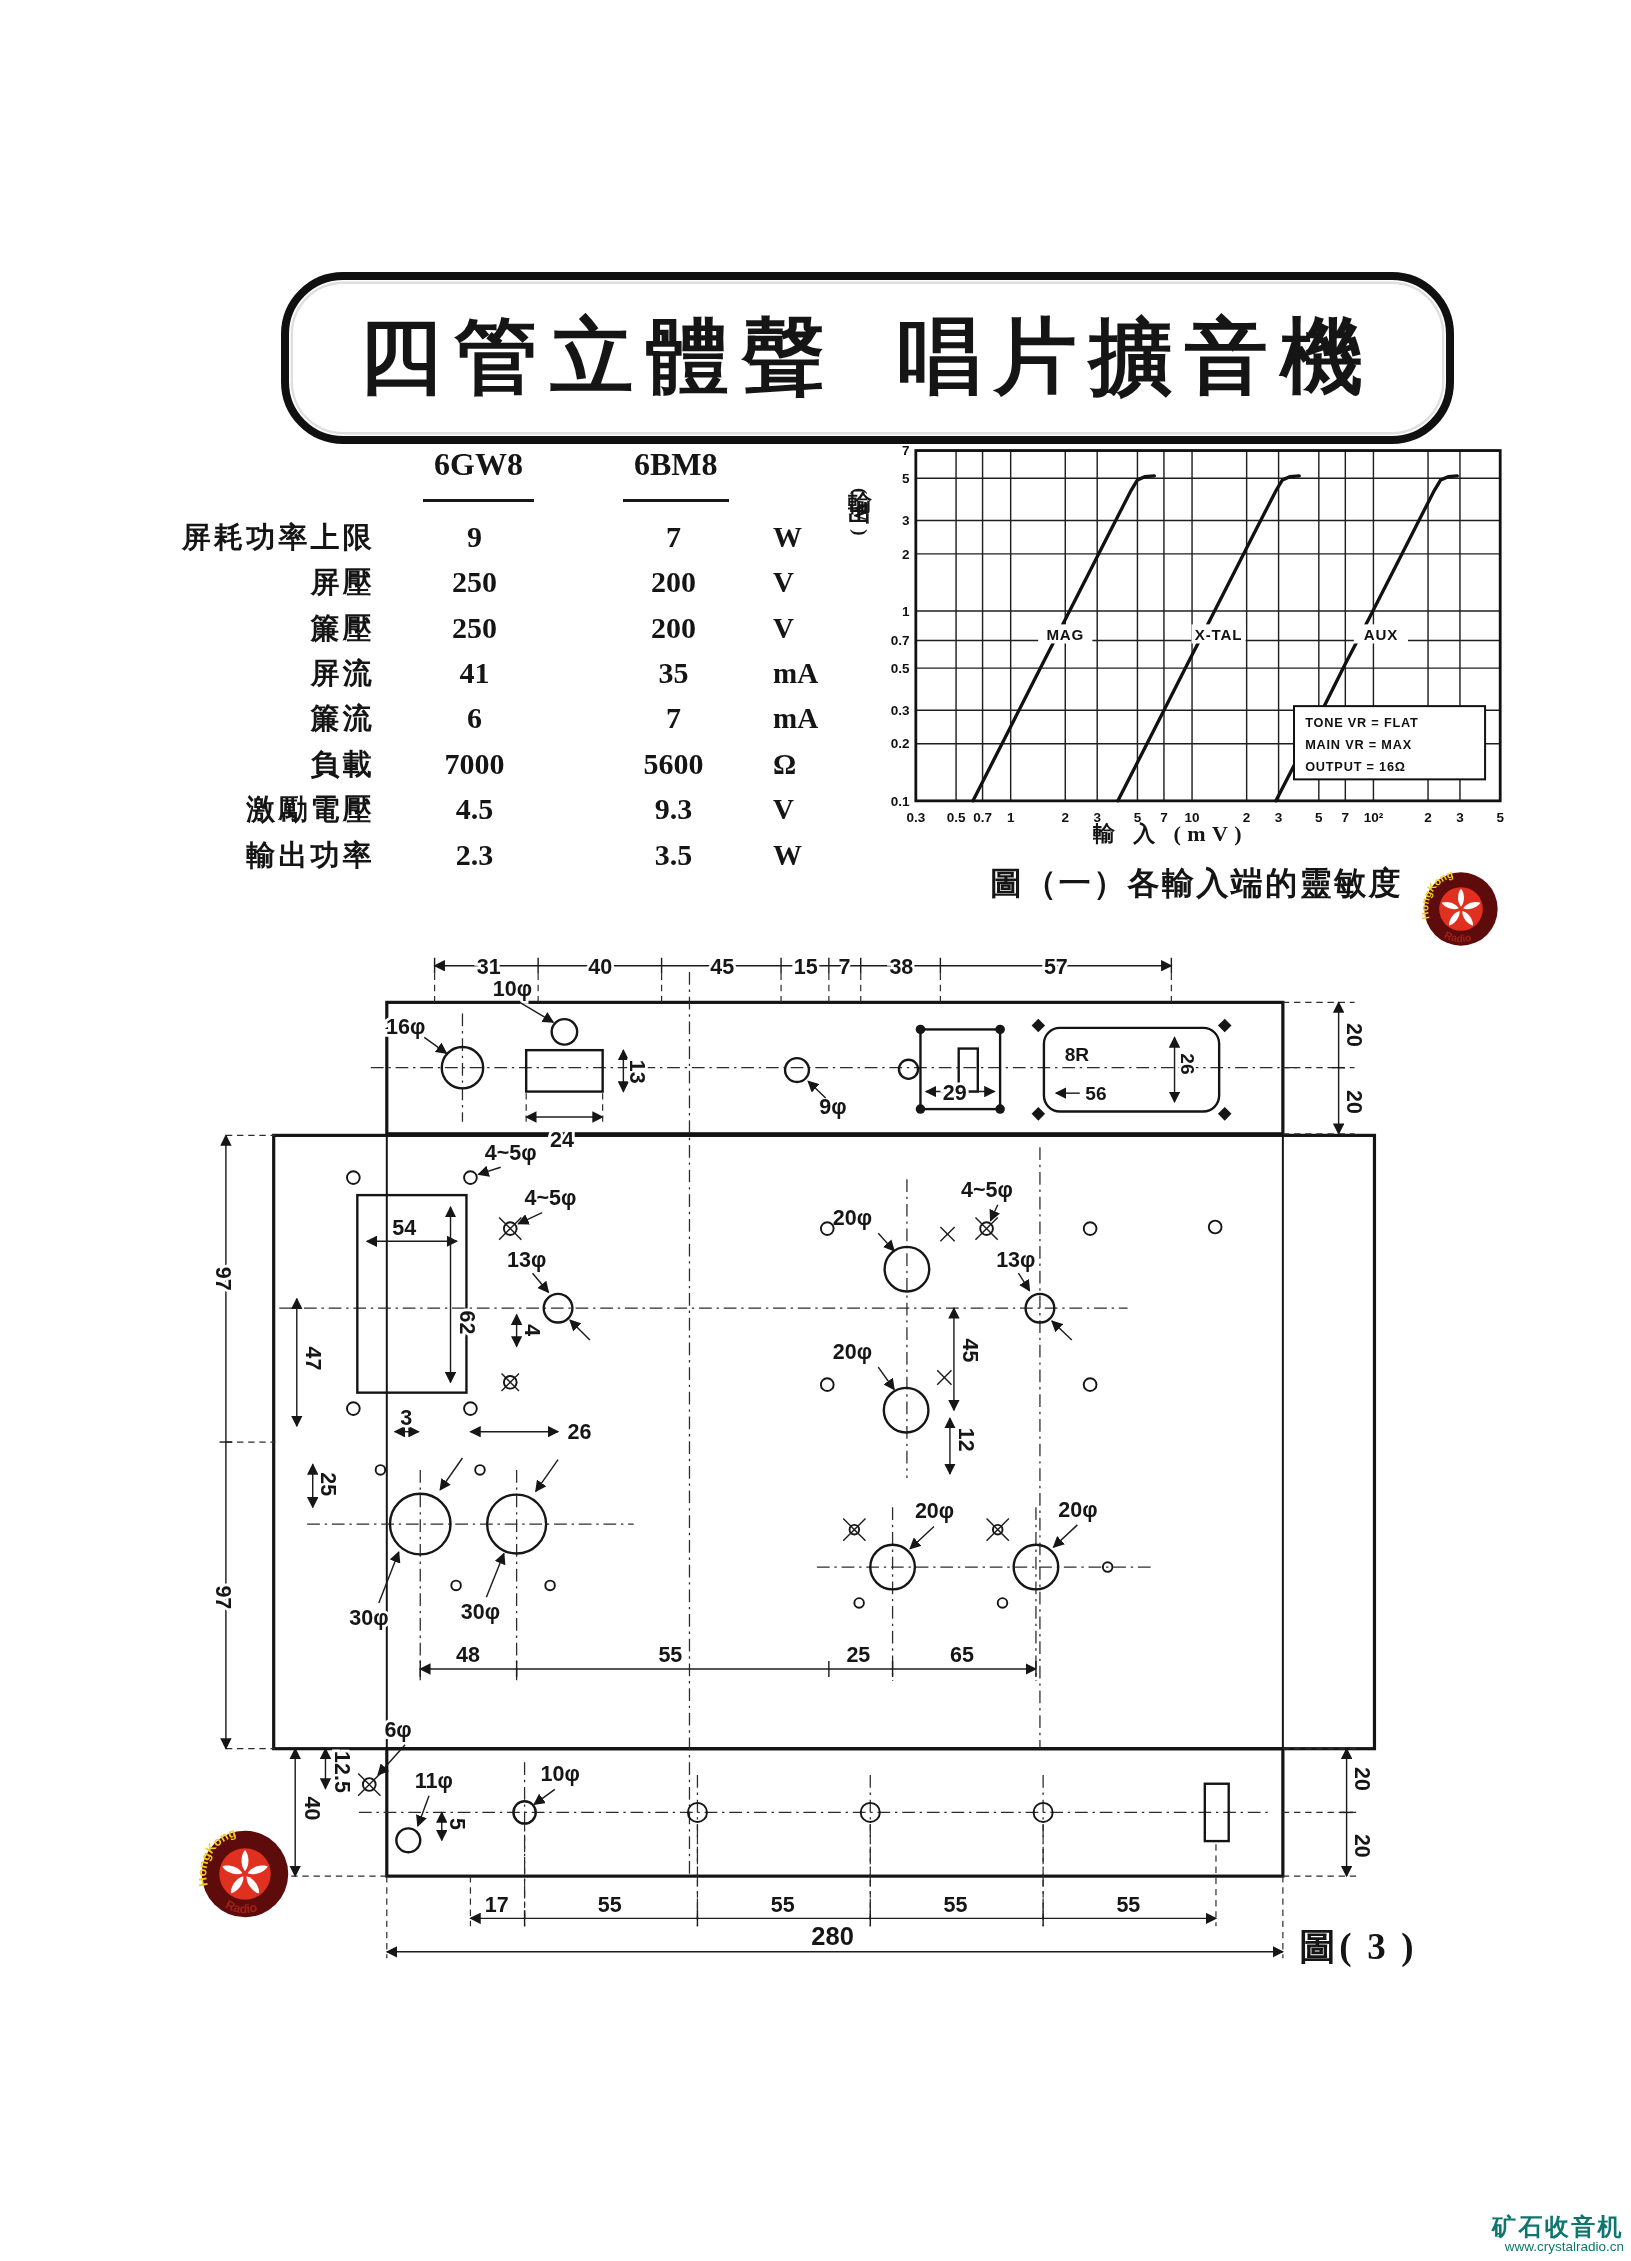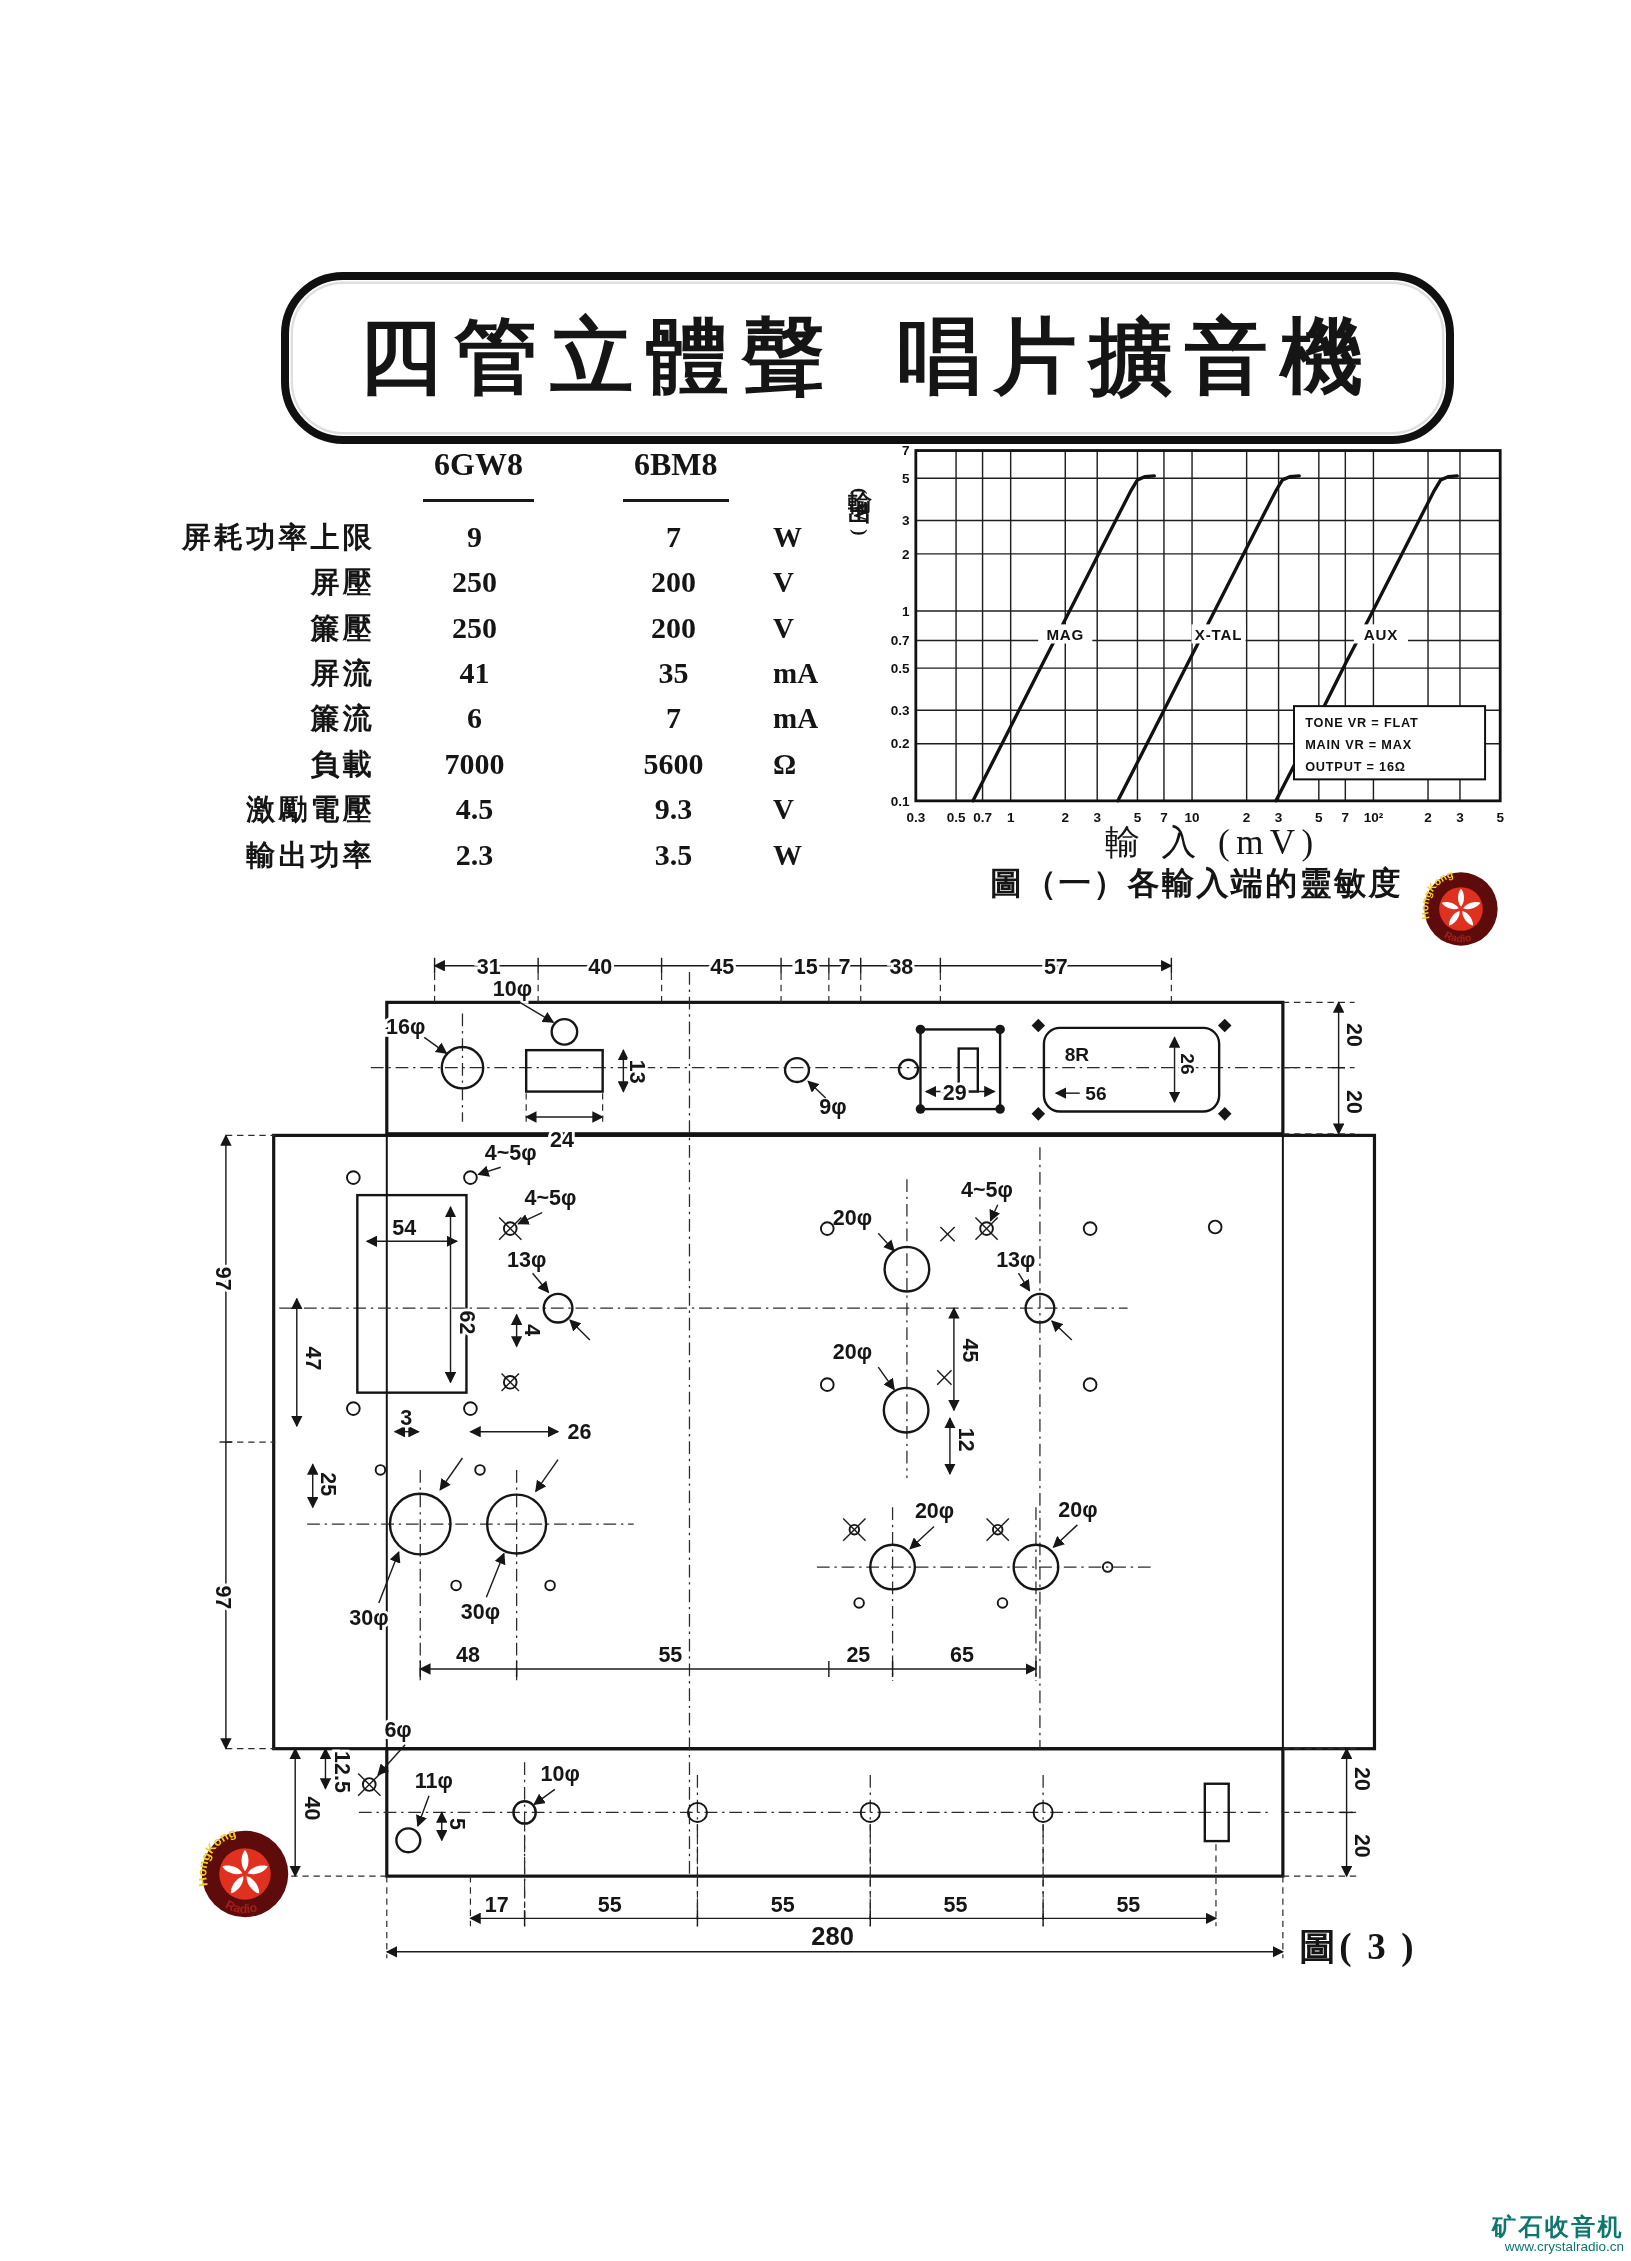--- a/index.html
+++ b/index.html
@@ -29,21 +29,21 @@
   #tube-table .trow{position:absolute;width:100%;height:45px;display:grid;grid-template-columns:279px 199px 199px 64px;align-items:baseline;}
   #tube-table .tlabel{font-size:29px;font-weight:bold;letter-spacing:3.2px;text-align:right;}
   #tube-table .tval{font-size:30px;font-weight:bold;text-align:center;}
   #tube-table .tunit{font-size:29px;font-weight:bold;text-align:left;}
 
   
   #chart-wrap{left:868px;top:441px;width:645px;height:414px;}
   #ylab{left:849px;top:472px;width:27px;height:183px;writing-mode:vertical-rl;
         font-size:24px;font-weight:bold;letter-spacing:8px;text-align:left;}
   #ylab .unit{font-size:19px;}
-  #xlab{left:1093px;top:819px;font-size:35px;font-weight:normal;letter-spacing:6.4px;margin-left:12px;}
+  #xlab{left:1093px;top:819px;font-size:22px;font-weight:bold;letter-spacing:6.4px;}
   #fig1-caption{left:990px;top:862px;font-size:32px;font-weight:bold;letter-spacing:2.4px;}
 
   
   #drawing{left:112px;top:916px;}
   #drawing text{font-family:"Liberation Sans","DejaVu Sans",sans-serif;fill:#161616;}
   .dimt{font-size:27px;font-weight:bold;paint-order:stroke;stroke:#ffffff;stroke-width:7px;}
   .smt{font-size:24px;font-weight:bold;paint-order:stroke;stroke:#ffffff;stroke-width:6px;}
   .edge{fill:none;stroke:#141414;stroke-width:4;}
   .edge2{fill:none;stroke:#141414;stroke-width:3;}
   .fold{stroke:#141414;stroke-width:2.5;}

